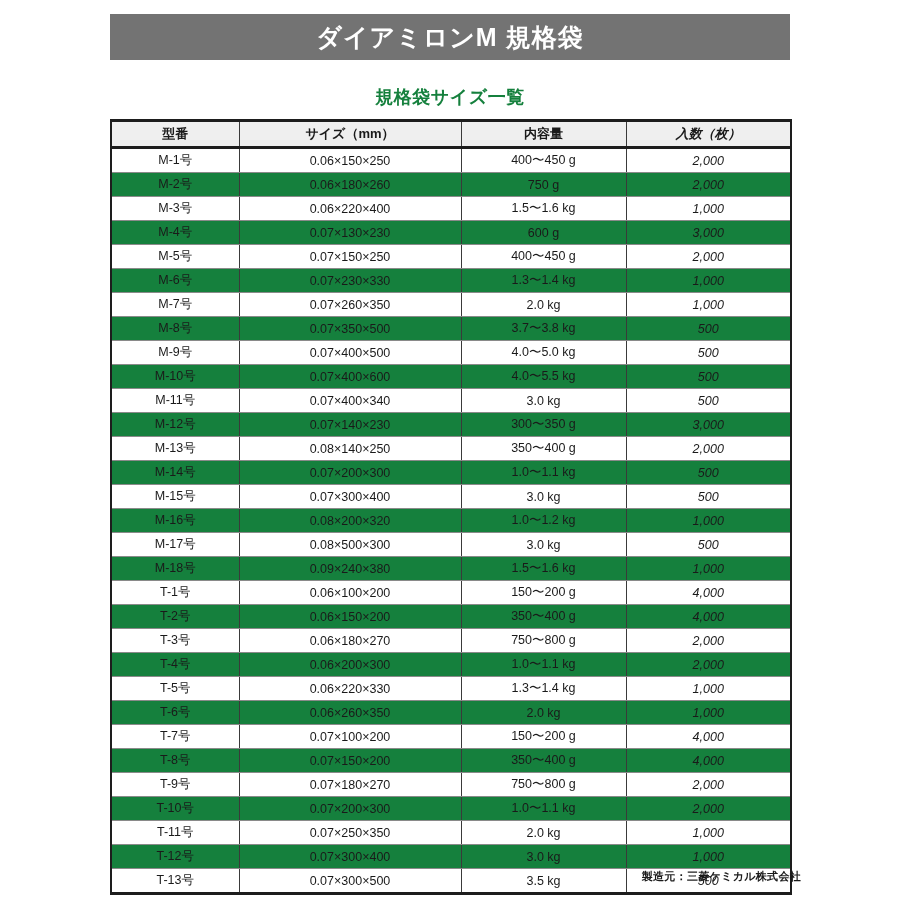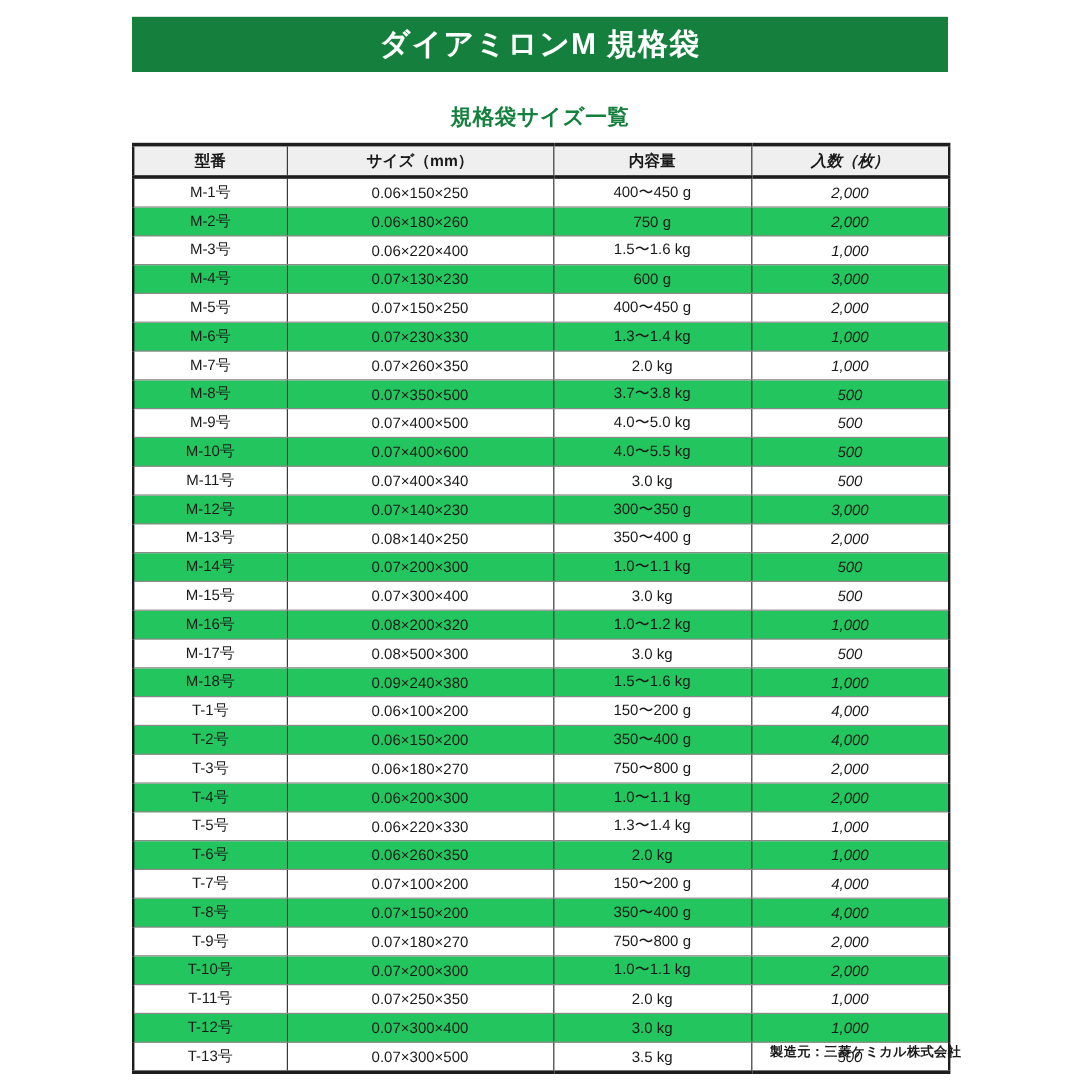--- a/index.html
+++ b/index.html
@@ -22,21 +22,21 @@
     box-sizing: border-box;
   }
 
   
   .banner {
     position: absolute;
     left: 110px;
     top: 14px;
     width: 680px;
     height: 46px;
-    background: #15803d;
+    background: #737373;
     display: flex;
     align-items: center;
     justify-content: center;
   }
   .banner-title {
     color: #ffffff;
     font-size: 25px;
     font-weight: bold;
     letter-spacing: 1px;
     line-height: 1;
@@ -90,21 +90,21 @@
   table.spec thead th {
     background: #efefef;
     font-weight: bold;
     font-size: 13px;
     height: 24px;
     border-top: 3px solid #1d1d1d;
     border-bottom: 3px solid #1d1d1d;
   }
 
   table.spec tbody tr.alt td {
-    background: #22c55e;
+    background: #15803d;
   }
   table.spec tbody tr.plain td {
     background: #ffffff;
   }
   table.spec tbody tr:last-child td {
     border-bottom: 3px solid #1d1d1d;
     text-align: center;
   }
 
   table.spec th:first-child,

